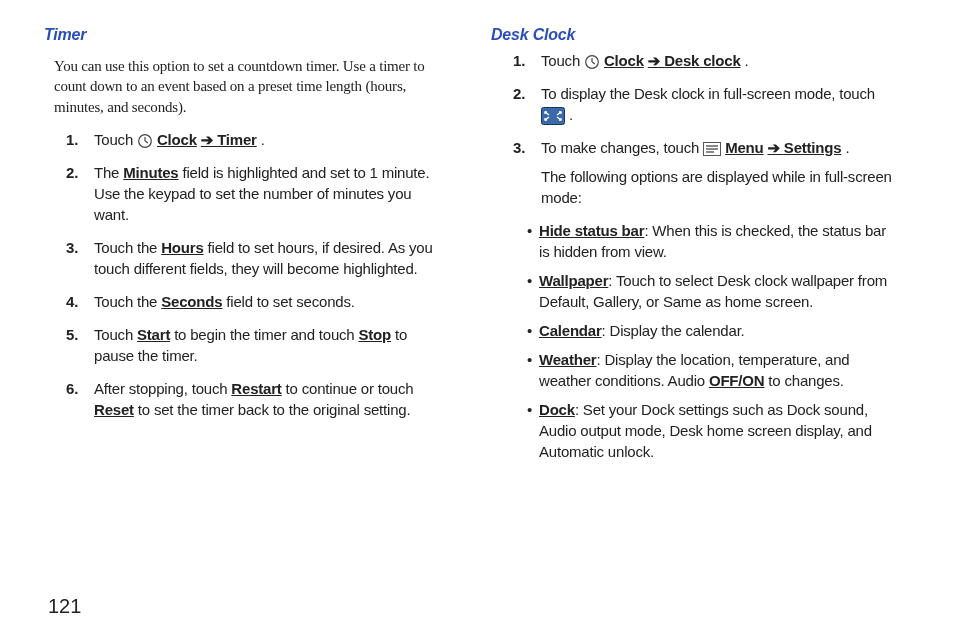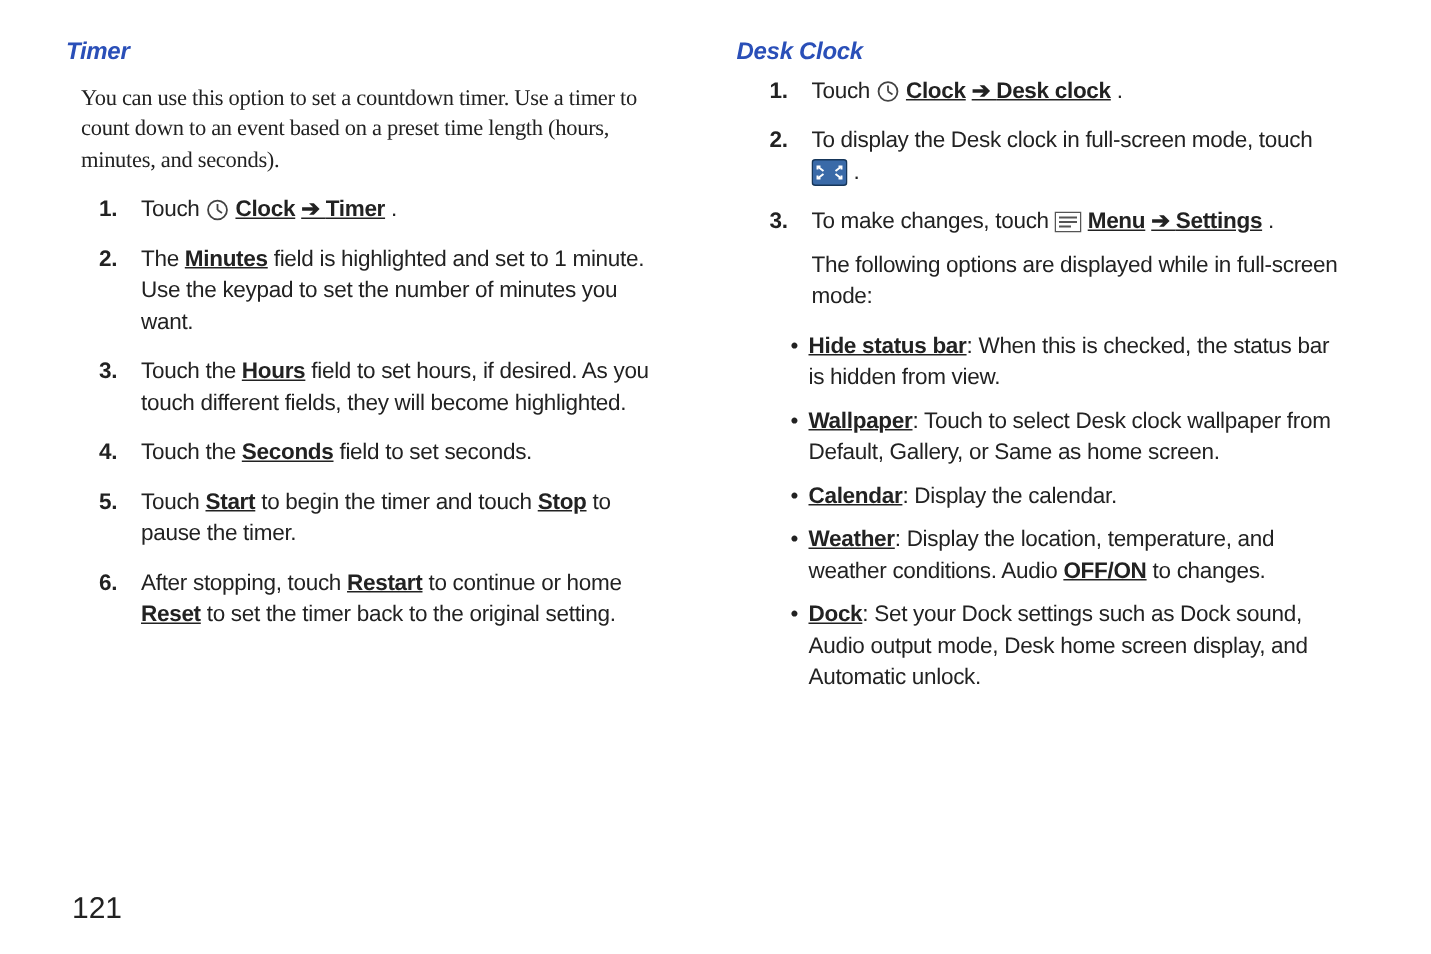--- a/index.html
+++ b/index.html
@@ -95,21 +95,21 @@
       <li>
         <span class="num">5.</span>
         <span class="li-body">
           <span>Touch </span><span class="b">Start</span><span> to begin the timer and touch </span><span class="b">Stop</span><span> to pause the timer.</span>
         </span>
       </li>
 
       <li>
         <span class="num">6.</span>
         <span class="li-body">
-          <span>After stopping, touch </span><span class="b">Restart</span><span> to continue or home </span><span class="b">Reset</span><span> to set the timer back to the original setting.</span>
+          <span>After stopping, touch </span><span class="b">Restart</span><span> to continue or touch </span><span class="b">Reset</span><span> to set the timer back to the original setting.</span>
         </span>
       </li>
 
     </ul>
   </div>
 
   <div class="col right">
     <div class="section-title">Desk Clock</div>
     <ul class="num-list">
 

